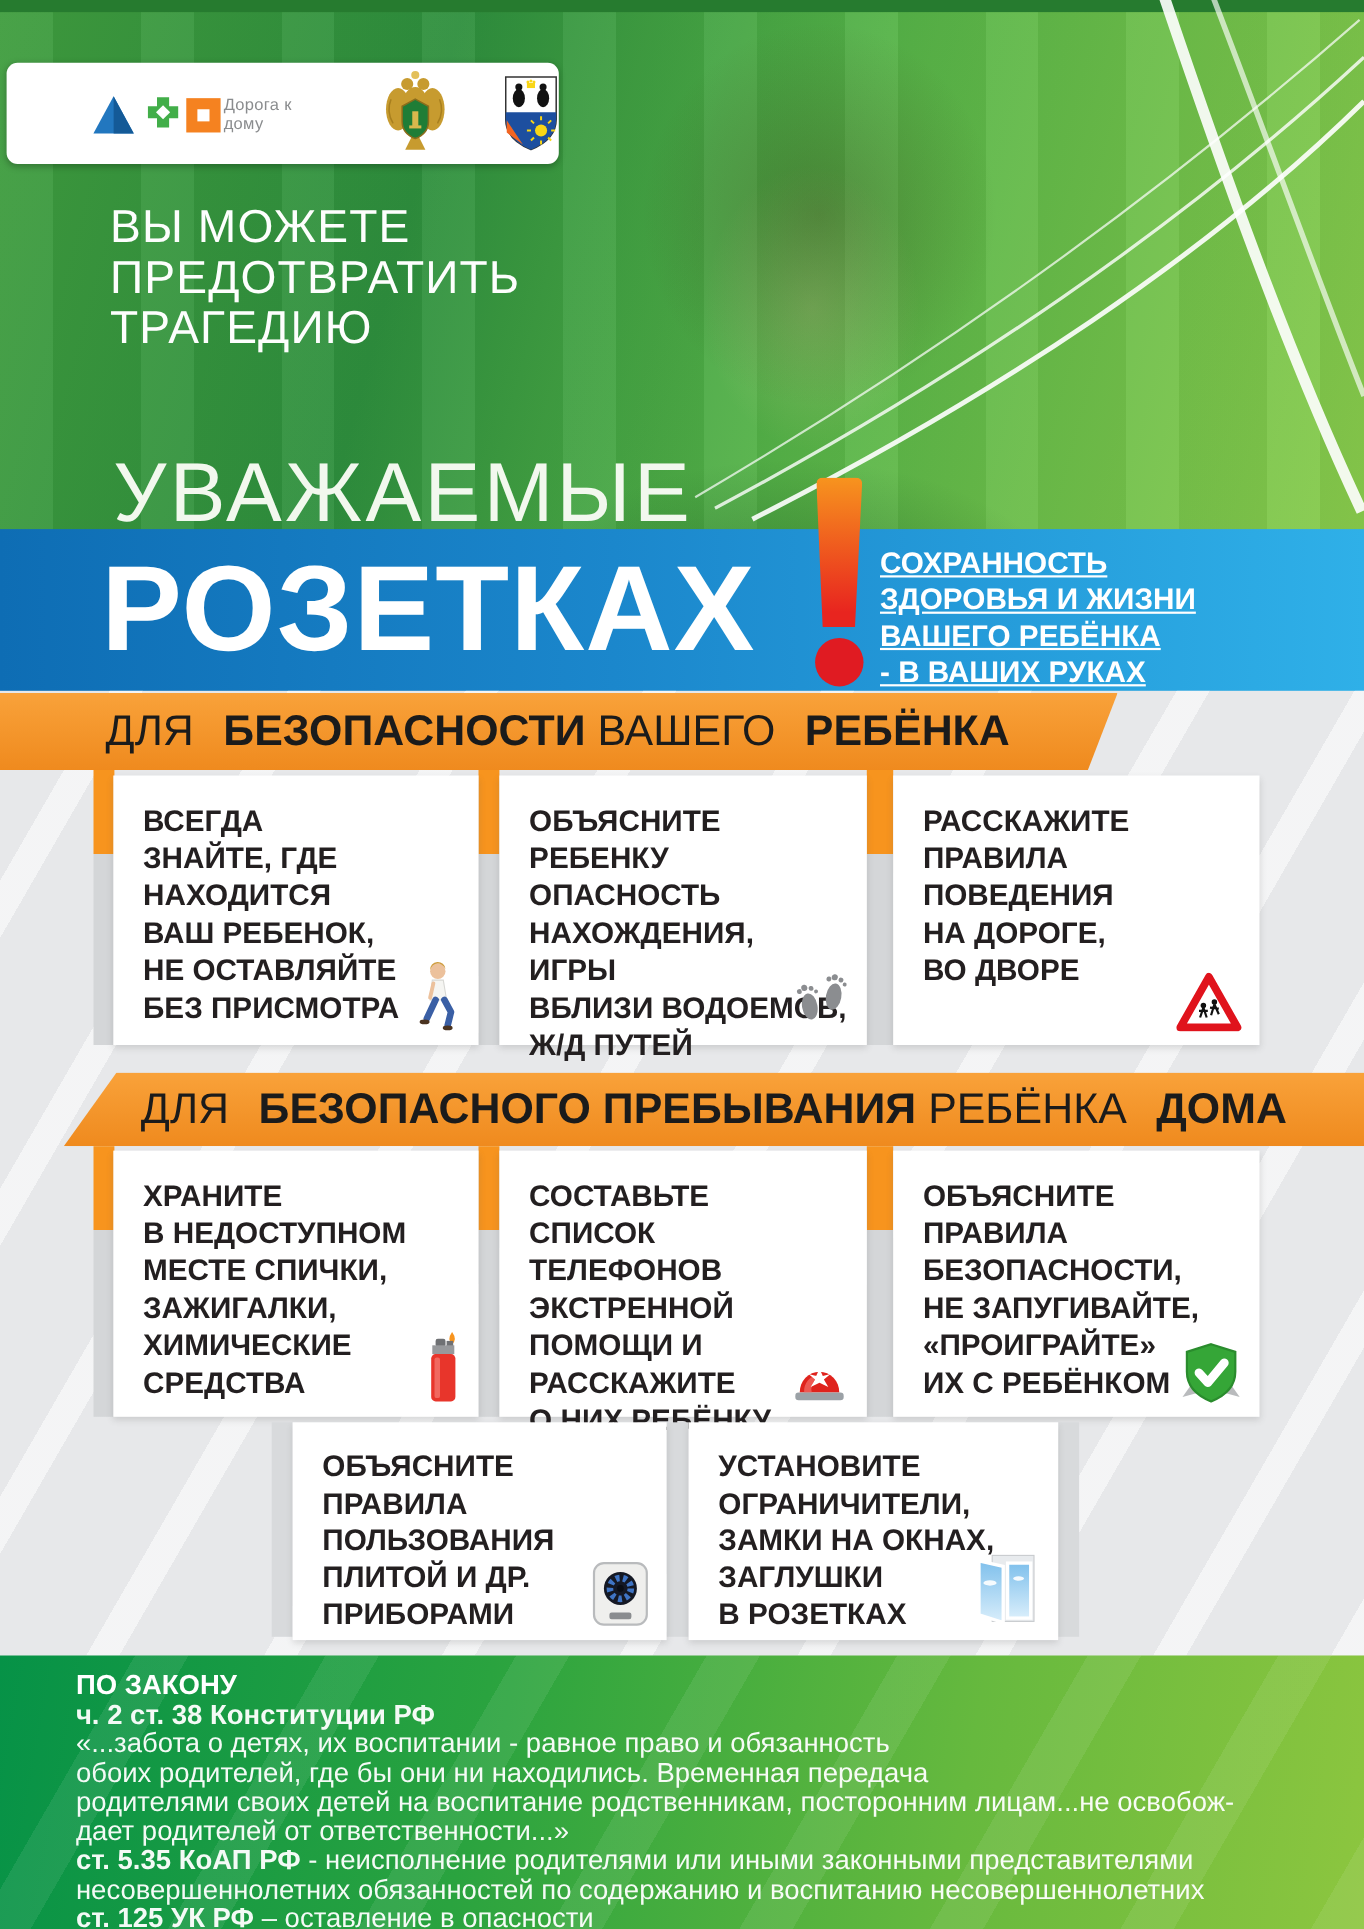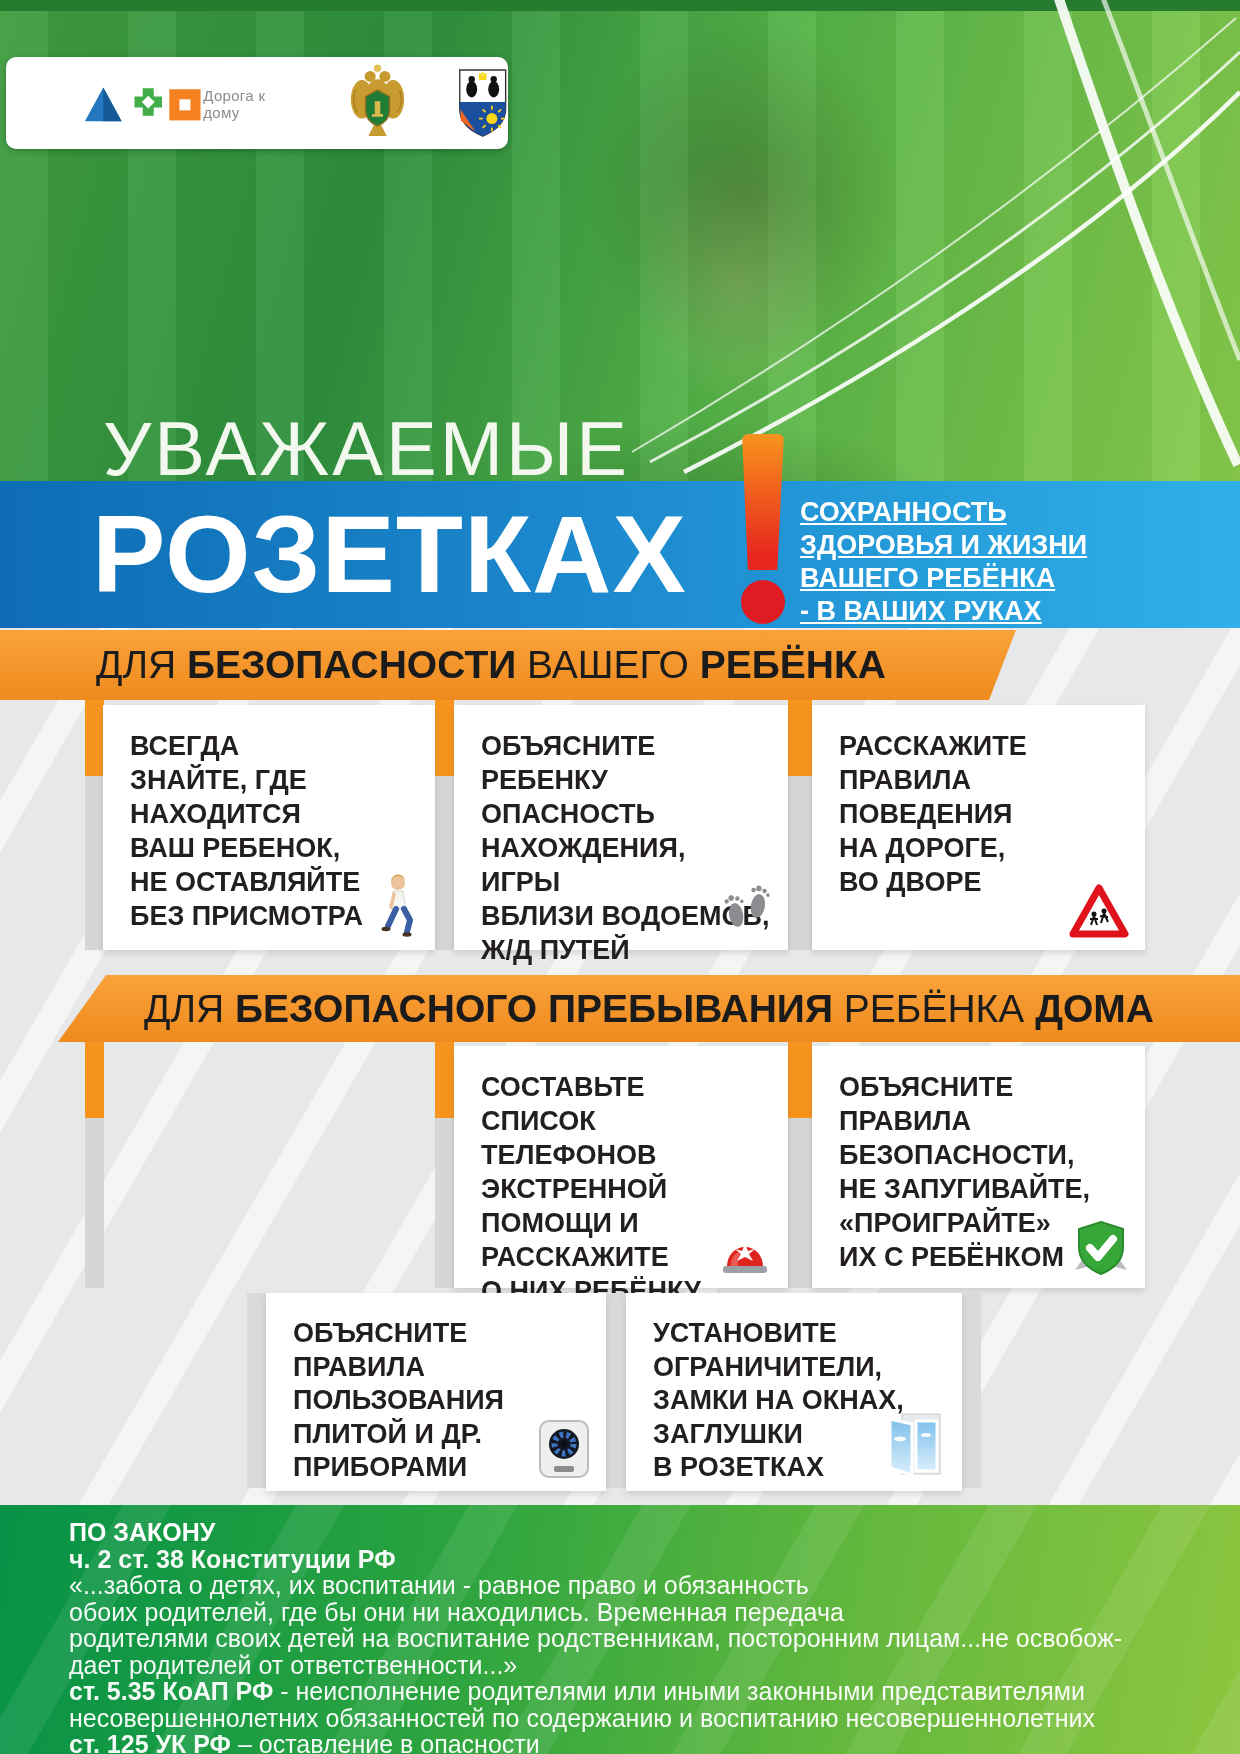--- a/index.html
+++ b/index.html
@@ -37,21 +37,21 @@
   .subtitle{left:800px;top:496px;color:#fff;font-size:27px;font-weight:700;
         line-height:33px;white-space:pre-line;text-decoration:underline;}
 
   
   .midbg{left:0;top:628px;width:1240px;height:877px;
     background:
       repeating-linear-gradient(300deg, rgba(255,255,255,0.55) 0 26px, rgba(255,255,255,0) 26px 140px),
       #e7e8ea;}
 
   .banner{filter:drop-shadow(0 3px 3px rgba(0,0,0,0.18));color:#1b1b1b;font-size:39px;}
-  .banner .bb{font-weight:700;}
+  .banner .bb{font-weight:700;margin-left:16px;}
   .banner1{left:0;top:630px;width:1016px;height:70px;line-height:70px;
       background:linear-gradient(180deg,#f9a23a,#ef8a1e);
       clip-path:polygon(0 0,100% 0,calc(100% - 27px) 100%,0 100%);
       padding-left:96px;box-sizing:border-box;}
   .banner2{left:58px;top:975px;width:1182px;height:67px;line-height:67px;
       background:linear-gradient(180deg,#f9a23a,#ef8a1e);
       clip-path:polygon(48px 0,100% 0,100% 100%,0 100%);
       text-align:center;}
 
   .gapstrip{width:19px;background:linear-gradient(180deg,#f7941e 0 76px,#d4d6d8 76px);}
@@ -130,20 +130,23 @@
         <ellipse cx="40" cy="24" rx="6" ry="9"></ellipse>
           <circle cx="40" cy="13" r="3.5"></circle>
       </g>
       <rect x="24" y="9" width="8" height="5" fill="#f9d616"></rect>
       <circle cx="25" cy="8" r="1.5" fill="#f9d616"></circle>
         <circle cx="28" cy="7" r="1.5" fill="#f9d616"></circle>
         <circle cx="31" cy="8" r="1.5" fill="#f9d616"></circle>
     </svg>
   </div>
 
+  <div class="abs lead">ВЫ МОЖЕТЕ
+ПРЕДОТВРАТИТЬ
+ТРАГЕДИЮ</div>
   <div class="abs headline-light">УВАЖАЕМЫЕ</div>
 
   <div class="abs blue-band"></div>
   <div class="abs headline-bold">РОЗЕТКАХ</div>
   <div class="abs bang-bar"></div>
   <div class="abs bang-dot"></div>
   <div class="abs subtitle">СОХРАННОСТЬ
 ЗДОРОВЬЯ И ЖИЗНИ
 ВАШЕГО РЕБЁНКА
 - В ВАШИХ РУКАХ</div>
@@ -225,20 +228,36 @@
     <span>ДЛЯ</span>
     <span class="bb">БЕЗОПАСНОГО ПРЕБЫВАНИЯ</span>
     <span>РЕБЁНКА</span>
     <span class="bb">ДОМА</span>
   </div>
 
   <div class="abs gapstrip" style="left:85px;top:1042px;height:246px;"></div>
   <div class="abs gapstrip" style="left:435px;top:1042px;height:246px;"></div>
   <div class="abs gapstrip" style="left:788px;top:1042px;height:246px;width:24px;"></div>
 
+  <div class="abs card" style="left:103px;top:1046px;width:332px;height:242px;">
+    <div class="card-text">ХРАНИТЕ
+В НЕДОСТУПНОМ
+МЕСТЕ СПИЧКИ,
+ЗАЖИГАЛКИ,
+ХИМИЧЕСКИЕ
+СРЕДСТВА</div>
+    <svg class="icon" width="32" height="66" viewBox="0 0 32 66">
+      <path d="M24,1 q5,7 0,11 q-5,-4 0,-11" fill="#f7941e"></path>
+      <rect x="9" y="7" width="9" height="7" rx="2" fill="#6f7174"></rect>
+      <rect x="19" y="9" width="6" height="5" fill="#6f7174"></rect>
+      <rect x="6" y="13" width="20" height="8" fill="#97999c"></rect>
+      <rect x="5" y="21" width="22" height="43" rx="4" fill="#e8352b"></rect>
+      <rect x="8" y="24" width="5" height="37" rx="2" fill="#f2766d" opacity="0.8"></rect>
+    </svg>
+  </div>
   <div class="abs card" style="left:454px;top:1046px;width:334px;height:242px;">
     <div class="card-text">СОСТАВЬТЕ
 СПИСОК ТЕЛЕФОНОВ
 ЭКСТРЕННОЙ
 ПОМОЩИ И
 РАССКАЖИТЕ
 О НИХ РЕБЁНКУ</div>
     <svg class="icon" width="54" height="48" viewBox="0 0 54 48">
       <path d="M9,38 a18,19 0 0 1 36,0 z" fill="#df231d"></path>
       <path d="M13,38 a14,15 0 0 1 13,-16 q-8,9 -6,16 z" fill="#f0625c" opacity="0.85"></path>

